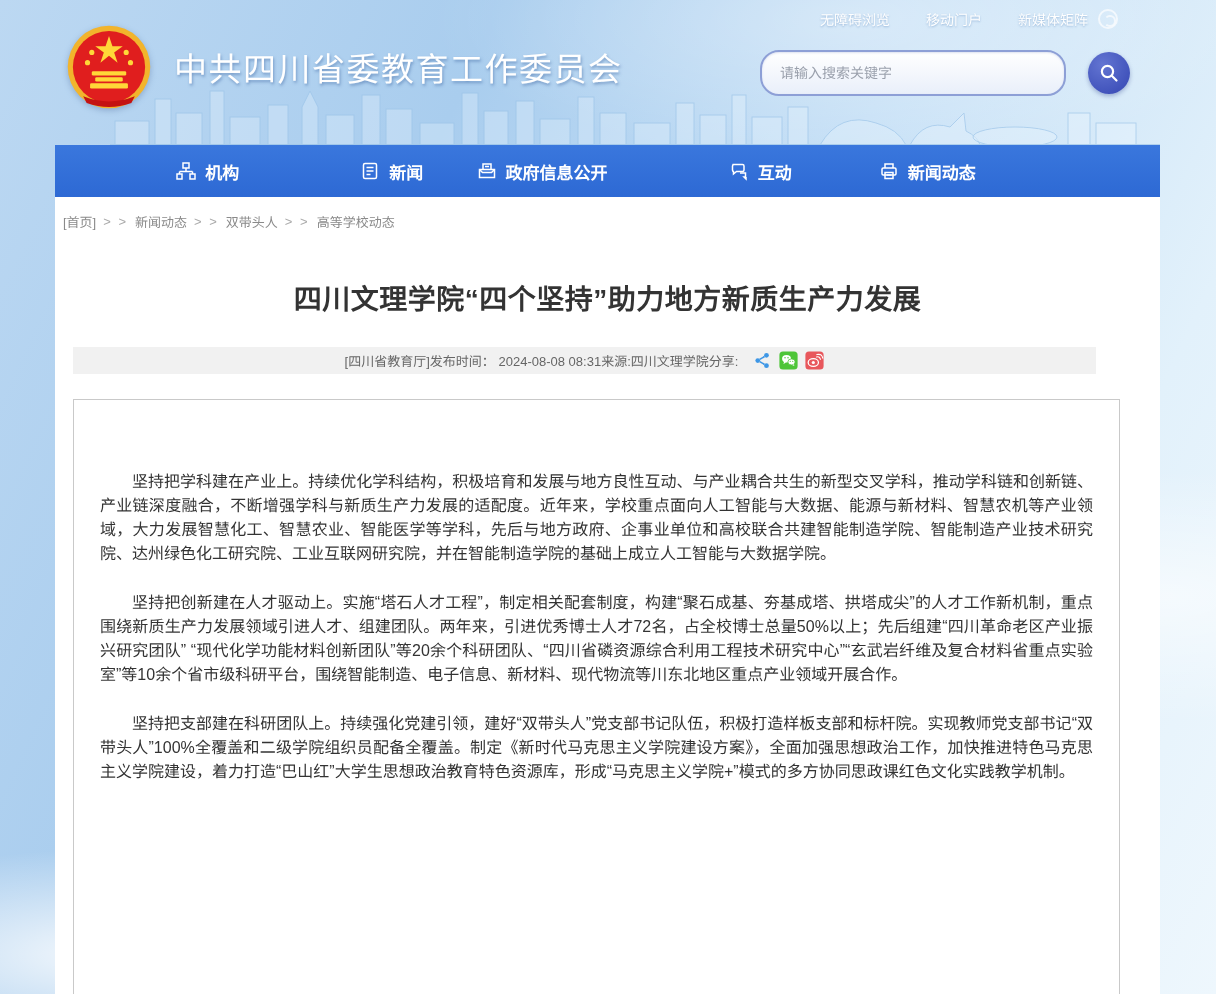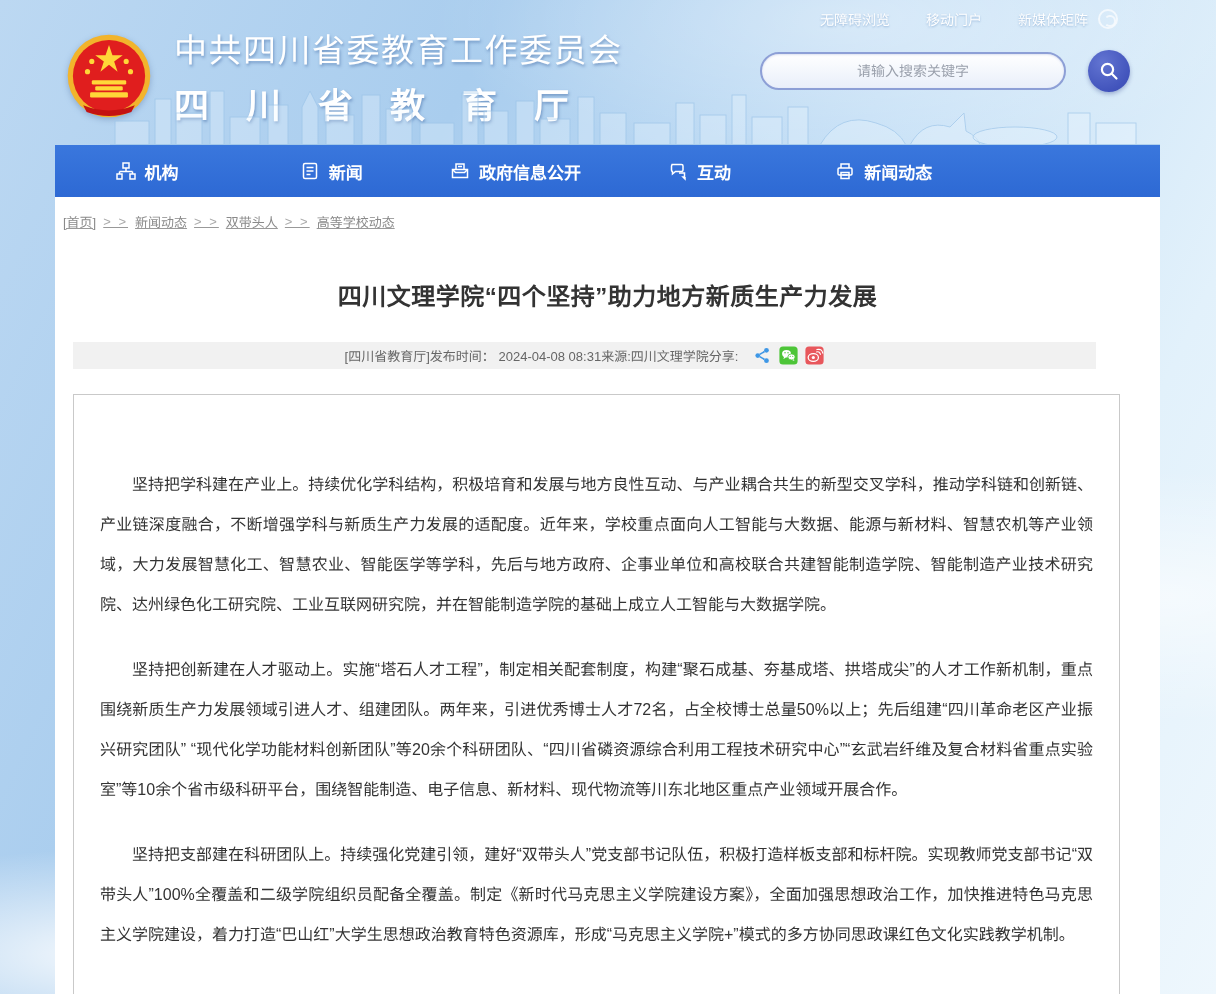--- a/index.html
+++ b/index.html
@@ -40,70 +40,69 @@
   .org-title {
     font-size:33px; font-weight:normal; letter-spacing:1.5px;
     text-shadow:1px 2px 3px rgba(60,100,160,.5);
   }
   .dept-title {
     font-size:35px; font-weight:bold; margin-top:5px; letter-spacing:37px;
     white-space:nowrap; text-shadow:1px 2px 3px rgba(60,100,160,.5);
   }
   .search-area { position:absolute; left:760px; top:50px; display:flex; align-items:center; }
   .search-input {
-    width:306px; height:38px; border-radius:19px;
+    width:306px; height:46px; border-radius:19px;
     border:2px solid #8d9fd6; outline:none; padding:0 18px;
     font-size:14px; color:#333;
     background:linear-gradient(180deg,#ffffff, #e9effa);
     box-shadow:inset 0 1px 2px rgba(120,140,200,.25);
-    text-align:center;
   }
   .search-input::placeholder { color:#9aa0ac; }
   .search-btn {
     width:42px; height:42px; margin-left:22px; border-radius:50%; border:none; cursor:pointer;
     background:radial-gradient(circle at 35% 30%, #6375d2, #4254bc 70%, #3a4aae);
     display:flex; align-items:center; justify-content:center;
     box-shadow:0 2px 4px rgba(60,80,150,.4);
   }
   .skyline { position:absolute; left:110px; right:0; bottom:0; height:58px; opacity:.65; }
   
   .content-col { position:absolute; left:55px; top:145px; width:1105px; height:849px; }
   nav.mainnav {
     height:52px; background:linear-gradient(180deg,#3a77dd,#2d69d4);
     display:grid; grid-template-columns:repeat(6,1fr); align-items:center;
   }
   .nav-item {
-    display:flex; align-items:center; justify-content:center; gap:9px;
+    display:flex; align-items:center; justify-content:flex-end; gap:9px;
     color:#fff; font-size:17px; font-weight:bold; cursor:pointer; height:100%;
   }
   .nav-item .nicon { display:flex; }
   .white-area { background:#fff; height:797px; }
   .breadcrumb {
     padding:15px 8px 13px; font-size:13px; color:#999;
-    display:flex; align-items:center; gap:7px;text-decoration:underline;
+    display:flex; align-items:center; gap:7px;
   }
   .breadcrumb .crumb { color:#8a8a8a; cursor:pointer; text-decoration:none; }
   .breadcrumb .sep { color:#aaa; letter-spacing:2px; }
   .article-title {
-    text-align:center; font-size:24px; font-weight:bold; color:#333;
+    text-align:center; font-size:28px; font-weight:bold; color:#333;
     margin:33px 30px 30px; letter-spacing:.5px;
   }
   .meta-bar {
     margin:0 64px 0 18px; background:#f1f1f1; height:27px;
     display:flex; align-items:center; justify-content:center; 
     font-size:13px; color:#666;
   }
   .meta-bar .share-group { display:flex; align-items:center; gap:7px; }
   .share-icon { width:19px; height:19px; cursor:pointer; display:block; }
   .article-box {
     margin:25px 40px 0 18px; border:1px solid #c9c9c9;
     padding:70px 26px 60px; background:#fff; height:700px; overflow:hidden;
   }
   .article-box p {
-    font-size:16px; line-height:40px; color:#333;
+    font-size:16px; line-height:24px; color:#333;
     text-align:justify; text-indent:2em; margin-bottom:25px;
   }
 </style>
 </head>
 <body>
 
 <div class="page">
 
   <header class="sky-header">
 
@@ -125,21 +124,20 @@
           <circle cx="25" cy="45" r="3" fill="#ffd738"></circle>
           <circle cx="75" cy="45" r="3" fill="#ffd738"></circle>
           <rect x="30" y="55" width="40" height="5" rx="1.5" fill="#ffd738"></rect>
           <rect x="34" y="62" width="32" height="5" rx="1.5" fill="#ffd738"></rect>
           <rect x="28" y="69" width="44" height="6" rx="1.5" fill="#ffd738"></rect>
           <path d="M20 84 q30 12 60 0 l-4 8 q-26 9 -52 0 z" fill="#c41212"></path>
         </svg>
       </span>
       <div class="titles">
         <div class="org-title">中共四川省委教育工作委员会</div>
-        <div class="dept-title">四川省教育厅</div>
       </div>
     </div>
 
     <div class="search-area">
       <input class="search-input" type="text" placeholder="请输入搜索关键字" style="">
       <button class="search-btn">
         <span style="display:flex">
           <svg width="22" height="22" viewBox="0 0 22 22" fill="none">
             <circle cx="9.5" cy="9.5" r="5.6" stroke="#fff" stroke-width="2.2"></circle>
             <line x1="13.8" y1="13.8" x2="18.5" y2="18.5" stroke="#fff" stroke-width="2.2" stroke-linecap="round"></line>
@@ -253,21 +251,21 @@
         <span class="sep">&gt; &gt;</span>
         <a class="crumb">高等学校动态</a>
       </div>
 
       <h1 class="article-title">四川文理学院“四个坚持”助力地方新质生产力发展</h1>
 
       <div class="meta-bar">
         <span>[四川省教育厅]</span>
         <span>
           <span>发布时间：</span>
-          <span>2024-04-08 08:31</span>
+          <span>2024-08-08 08:31</span>
         </span>
         <span>
           <span>来源:</span><span>四川文理学院</span>
         </span>
         <span class="share-group">
           <span style="margin-right:8px;">分享:</span>
           <svg class="share-icon" viewBox="0 0 24 24">
             <circle cx="6" cy="12" r="3" fill="#3e97e6"></circle>
               <circle cx="17" cy="5.5" r="3" fill="#3e97e6"></circle>
               <circle cx="17" cy="18.5" r="3" fill="#3e97e6"></circle>

